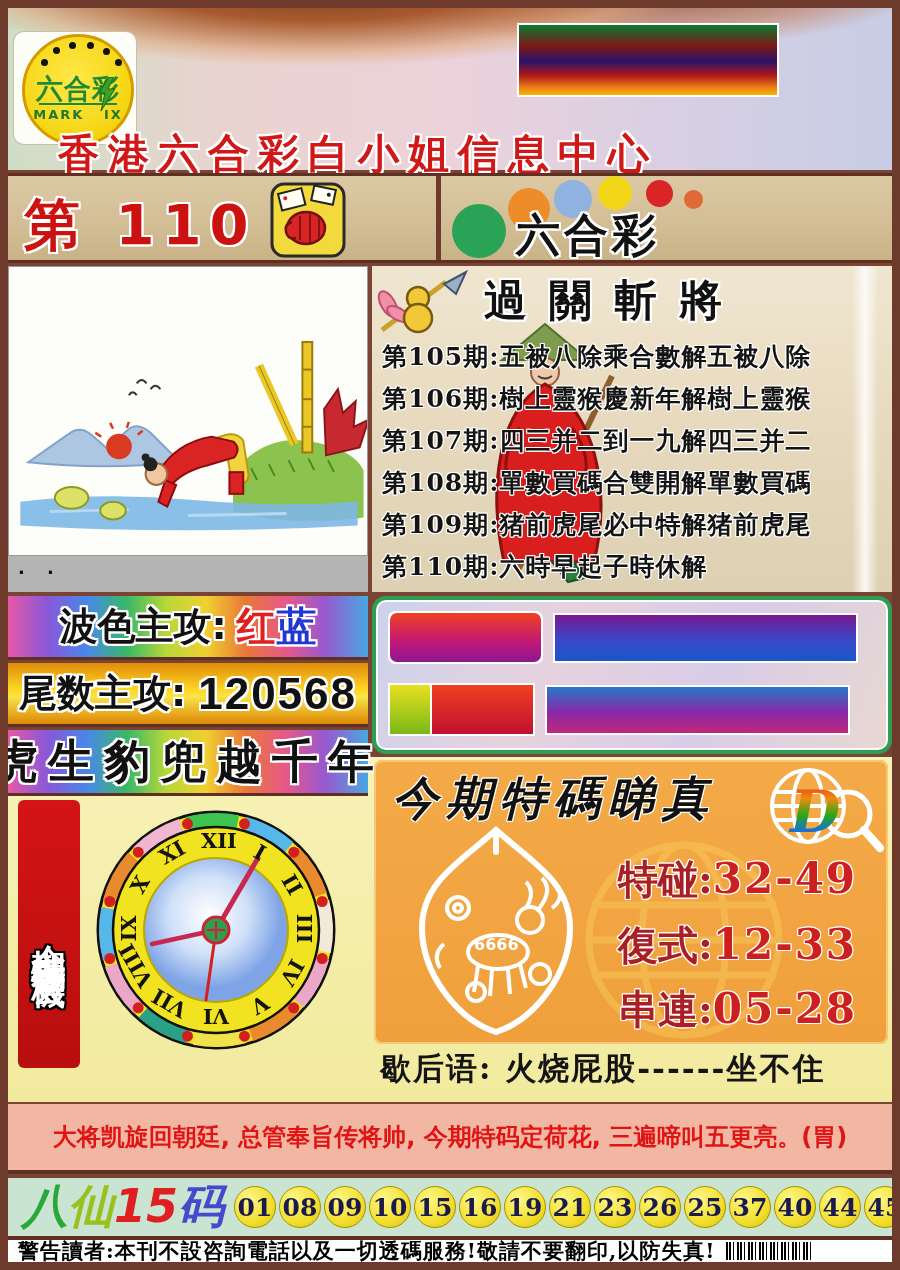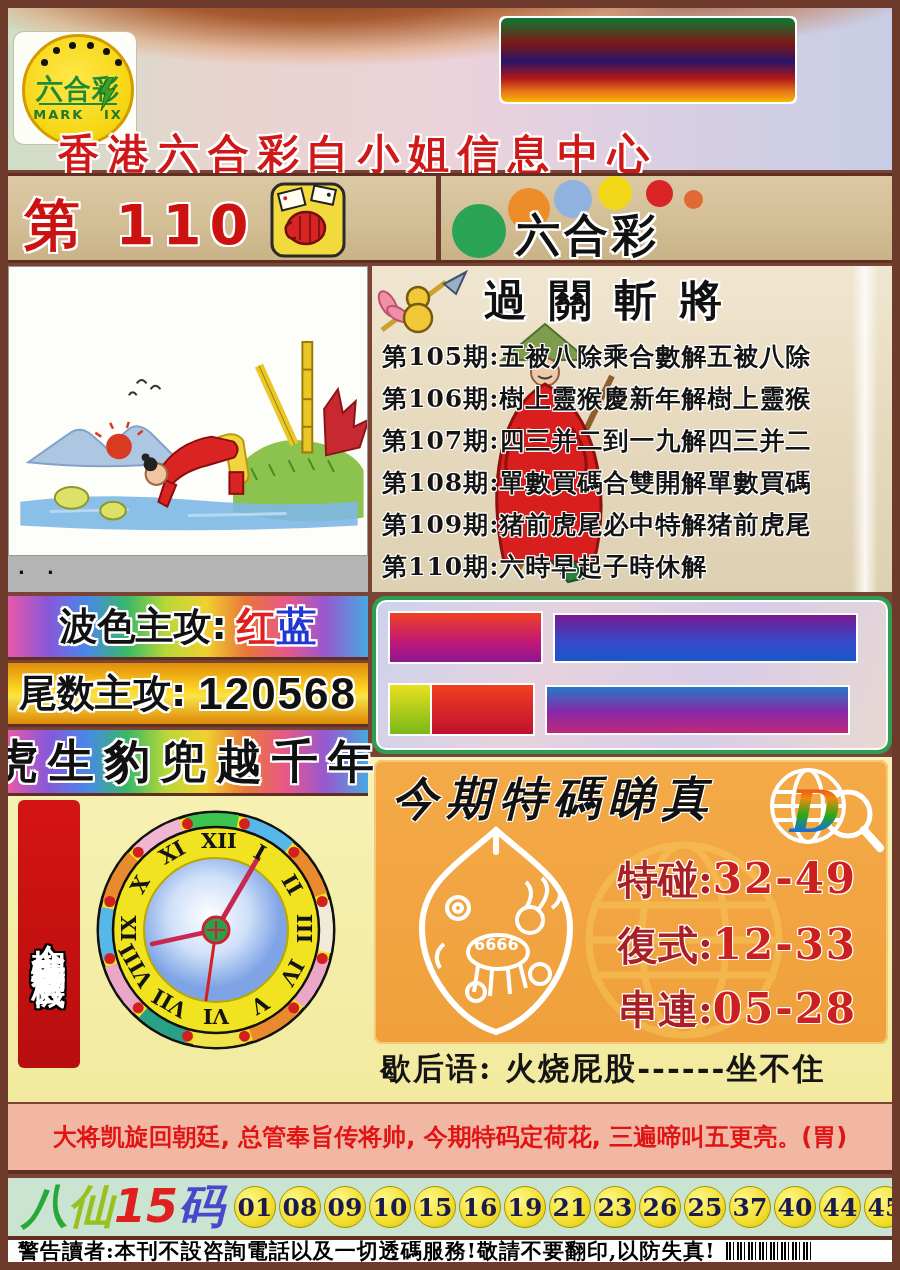--- a/index.html
+++ b/index.html
@@ -25,22 +25,22 @@
   .logo-circle{position:absolute;left:8px;top:2px;width:106px;height:106px;border-radius:50%;
     background:radial-gradient(circle at 45% 40%, #ffe84a,#f5d511 70%,#e0b800);border:3px solid #d49a00;}
   .logo-dot{position:absolute;width:7px;height:7px;border-radius:50%;background:#111;}
   .logo-cn{position:absolute;left:0;top:34px;width:100%;text-align:center;font-size:27px;font-weight:900;
     color:#1f8a35;letter-spacing:1px;border-bottom:0;}
   .logo-rule{position:absolute;left:14px;top:66px;width:78px;border-top:2px solid #1f8a35;}
   .logo-en{position:absolute;left:0;top:70px;width:100%;text-align:center;font-size:13px;font-weight:bold;
     color:#1f7a30;letter-spacing:2px;}
   .bolt{position:absolute;left:74px;top:40px;}
   .paper-title{left:396px;top:0px;width:488px;height:104px;text-align:center;white-space:nowrap;}
-  .paper-title span{font-size:72px;font-weight:900;letter-spacing:26px;line-height:104px;
-    background:linear-gradient(180deg,#0a7a30 0%,#7c1816 30%,#2a1468 52%,#b01818 72%,#e87818 88%,#f8b800 100%);border-radius:6px;}
+  .paper-title span{font-size:60px;font-weight:900;letter-spacing:26px;line-height:104px;
+    background:linear-gradient(180deg,#0a7a30 0%,#7c1816 30%,#2a1468 52%,#b01818 72%,#e87818 88%,#f8b800 100%);}
   .paper-subtitle{left:0;top:119px;width:700px;text-align:center;font-family:"DejaVu Serif",serif;
     font-size:41px;font-weight:bold;color:#d01818;letter-spacing:9px;white-space:nowrap;}
 
   
   .issue-bar{left:0;top:165px;width:884px;height:90px;background:linear-gradient(180deg,#dcc9a4,#d2bd94 60%,#c9b287);
     border-top:3px solid #5e2f22;border-bottom:3px solid #5e2f22;}
   .issue-divider{position:absolute;left:428px;top:0;width:5px;height:100%;background:#6e3a2c;}
   .issue-number{position:absolute;left:16px;top:12px;font-size:56px;font-weight:900;color:#cc1111;letter-spacing:8px;}
   .fist-icon{position:absolute;left:262px;top:6px;}
   .brand-name{position:absolute;left:508px;top:30px;font-size:44px;font-weight:900;color:#111;letter-spacing:4px;}
@@ -81,21 +81,21 @@
   .tail-val{font-family:Liberation Sans, sans-serif;font-size:44px;font-weight:900;color:#111;margin-left:12px;letter-spacing:2px;}
   .zodiac{font-size:46px;font-weight:900;color:#111;letter-spacing:10px;}
 
   
   .poem-box{left:364px;top:588px;width:520px;height:158px;border:4px solid #2f9e54;border-radius:14px;
     background:linear-gradient(115deg,#ccd2ec 0%,#e6d2de 35%,#d8cce8 65%,#e8d8d2 100%);
     box-shadow:inset 0 0 0 2px #fff;}
   .poem-line{position:absolute;left:14px;white-space:nowrap;}
   .pl1{top:10px;}  .pl2{top:82px;}
   .poem-lab{font-size:42px;font-weight:900;letter-spacing:2px;
-    background:linear-gradient(180deg,#f04020 0%,#c01878 60%,#8a1890 100%);}
+    background:linear-gradient(180deg,#f04020 0%,#c01878 60%,#8a1890 100%);border-radius:7px;}
   .song-head{font-size:42px;font-weight:900;background:linear-gradient(180deg,#e8e020,#7ab818);}
   .song-rest{font-size:42px;font-weight:900;background:linear-gradient(180deg,#f04020,#c01030);}
   .poem-txt1{font-size:40px;font-weight:900;margin-left:14px;letter-spacing:3px;
     background:linear-gradient(180deg,#7a1890 0%,#3848c8 55%,#1858c8 100%);}
   .poem-txt2{font-size:40px;font-weight:900;margin-left:14px;letter-spacing:3px;
     background:linear-gradient(180deg,#2878c8 0%,#8828a8 55%,#c02878 100%);}
 
   
   .yellow{left:0;top:749px;width:884px;height:345px;background:linear-gradient(180deg,#f7f2b6,#f1ea9e);}
   .mystery{left:10px;top:792px;width:62px;height:268px;background:linear-gradient(180deg,#d41414,#b80e0e);

